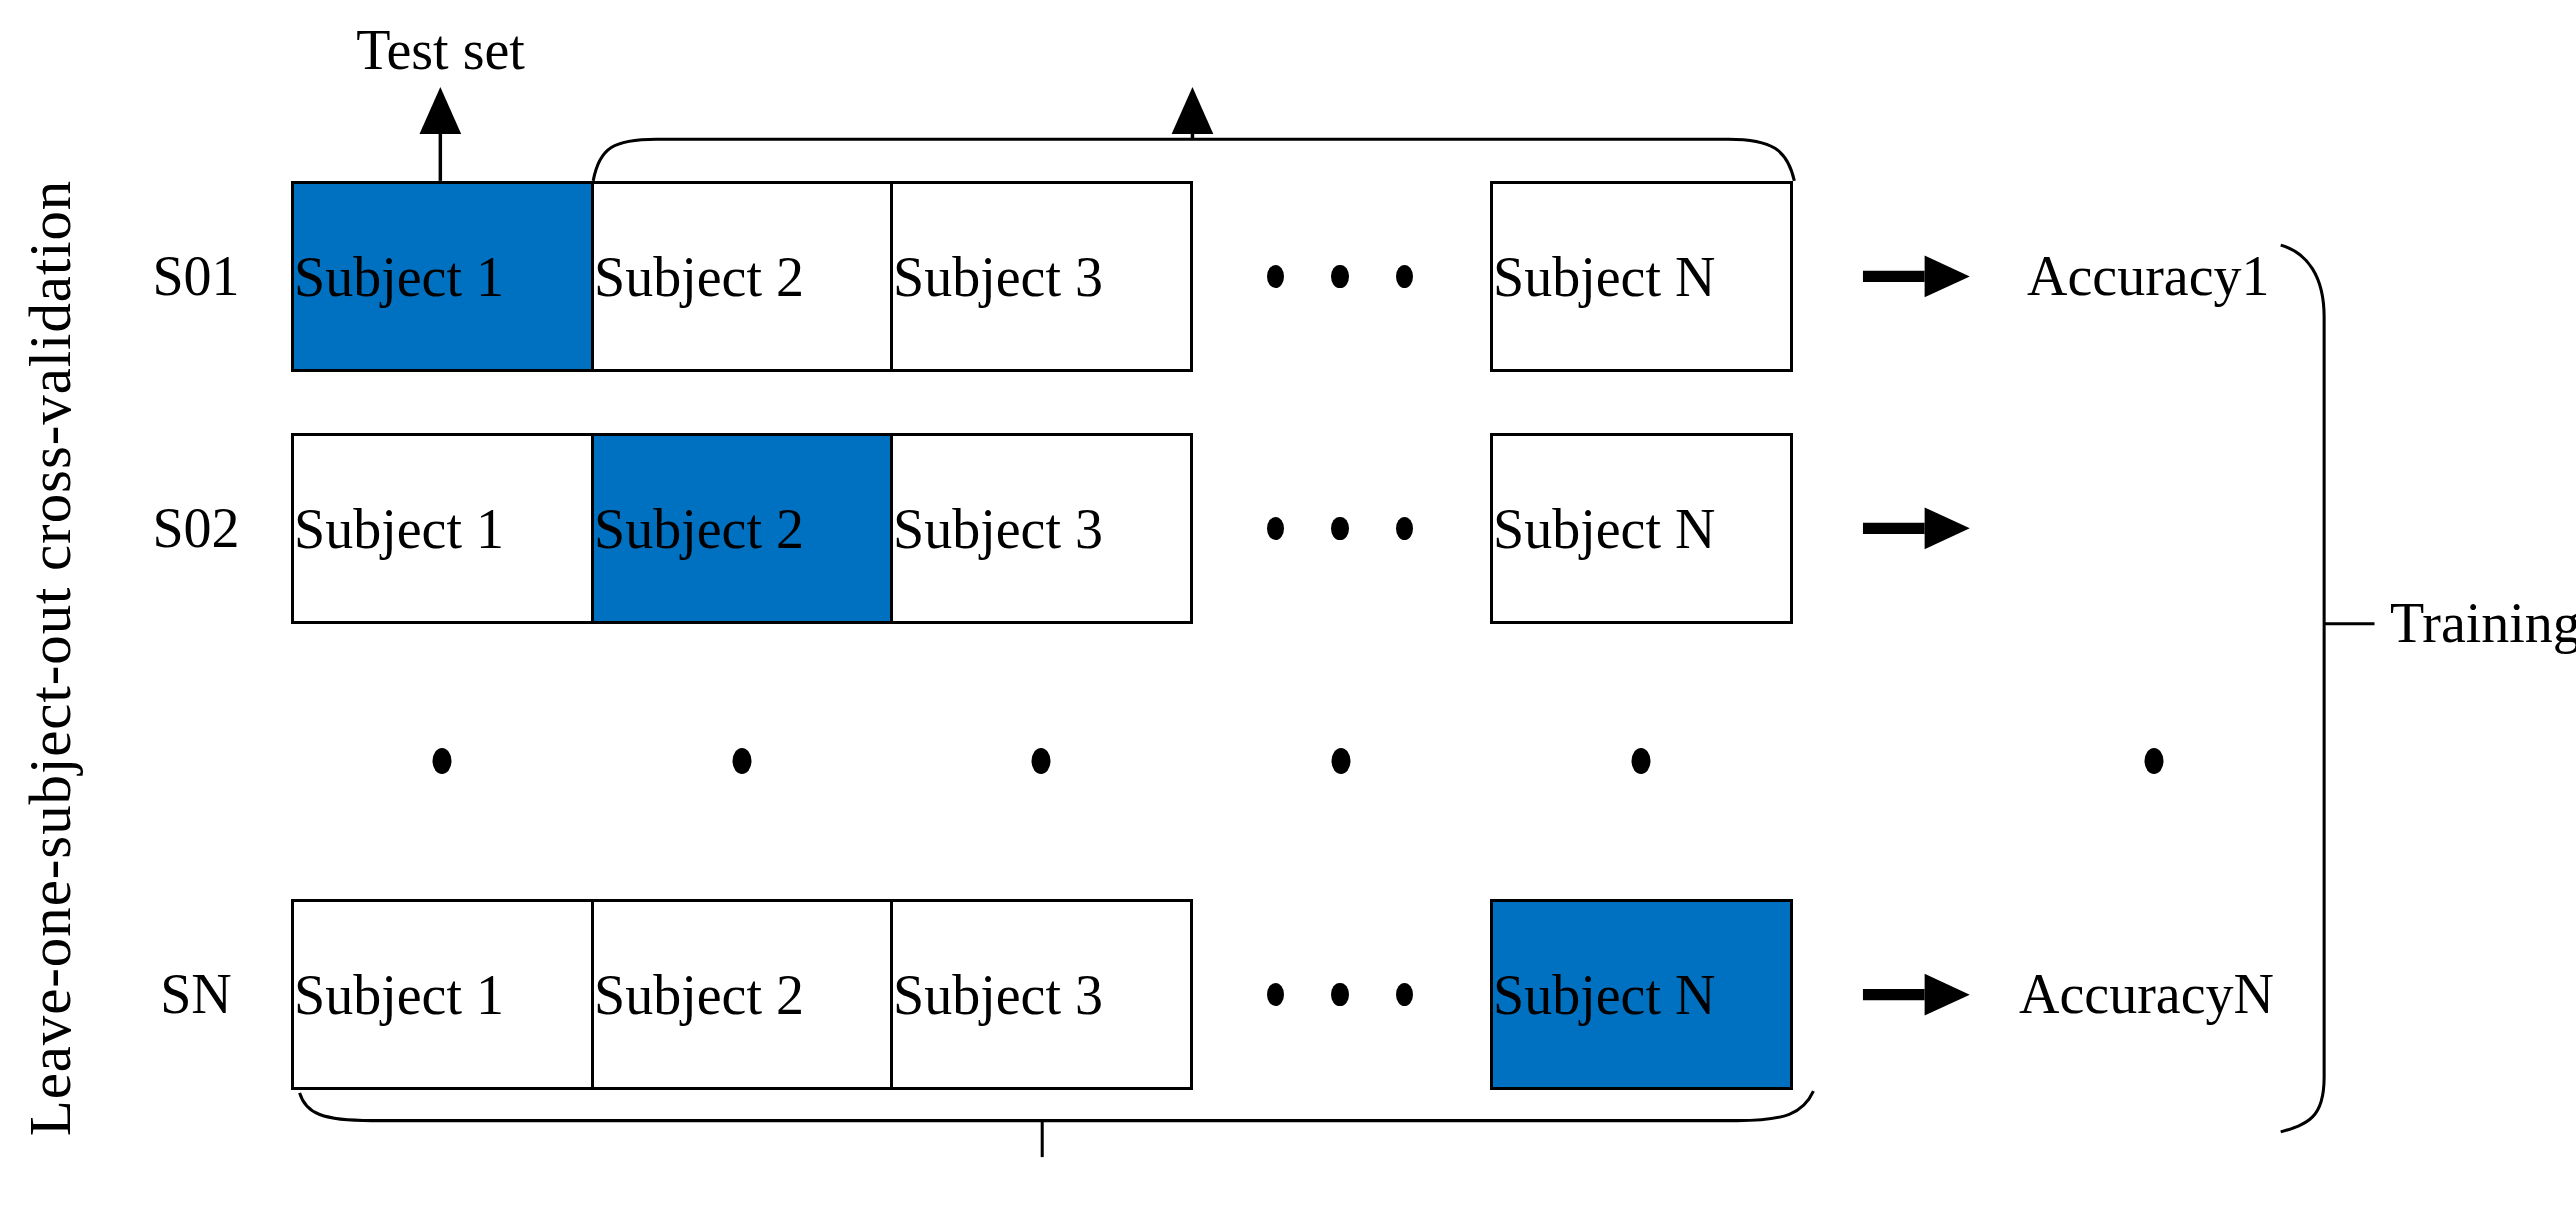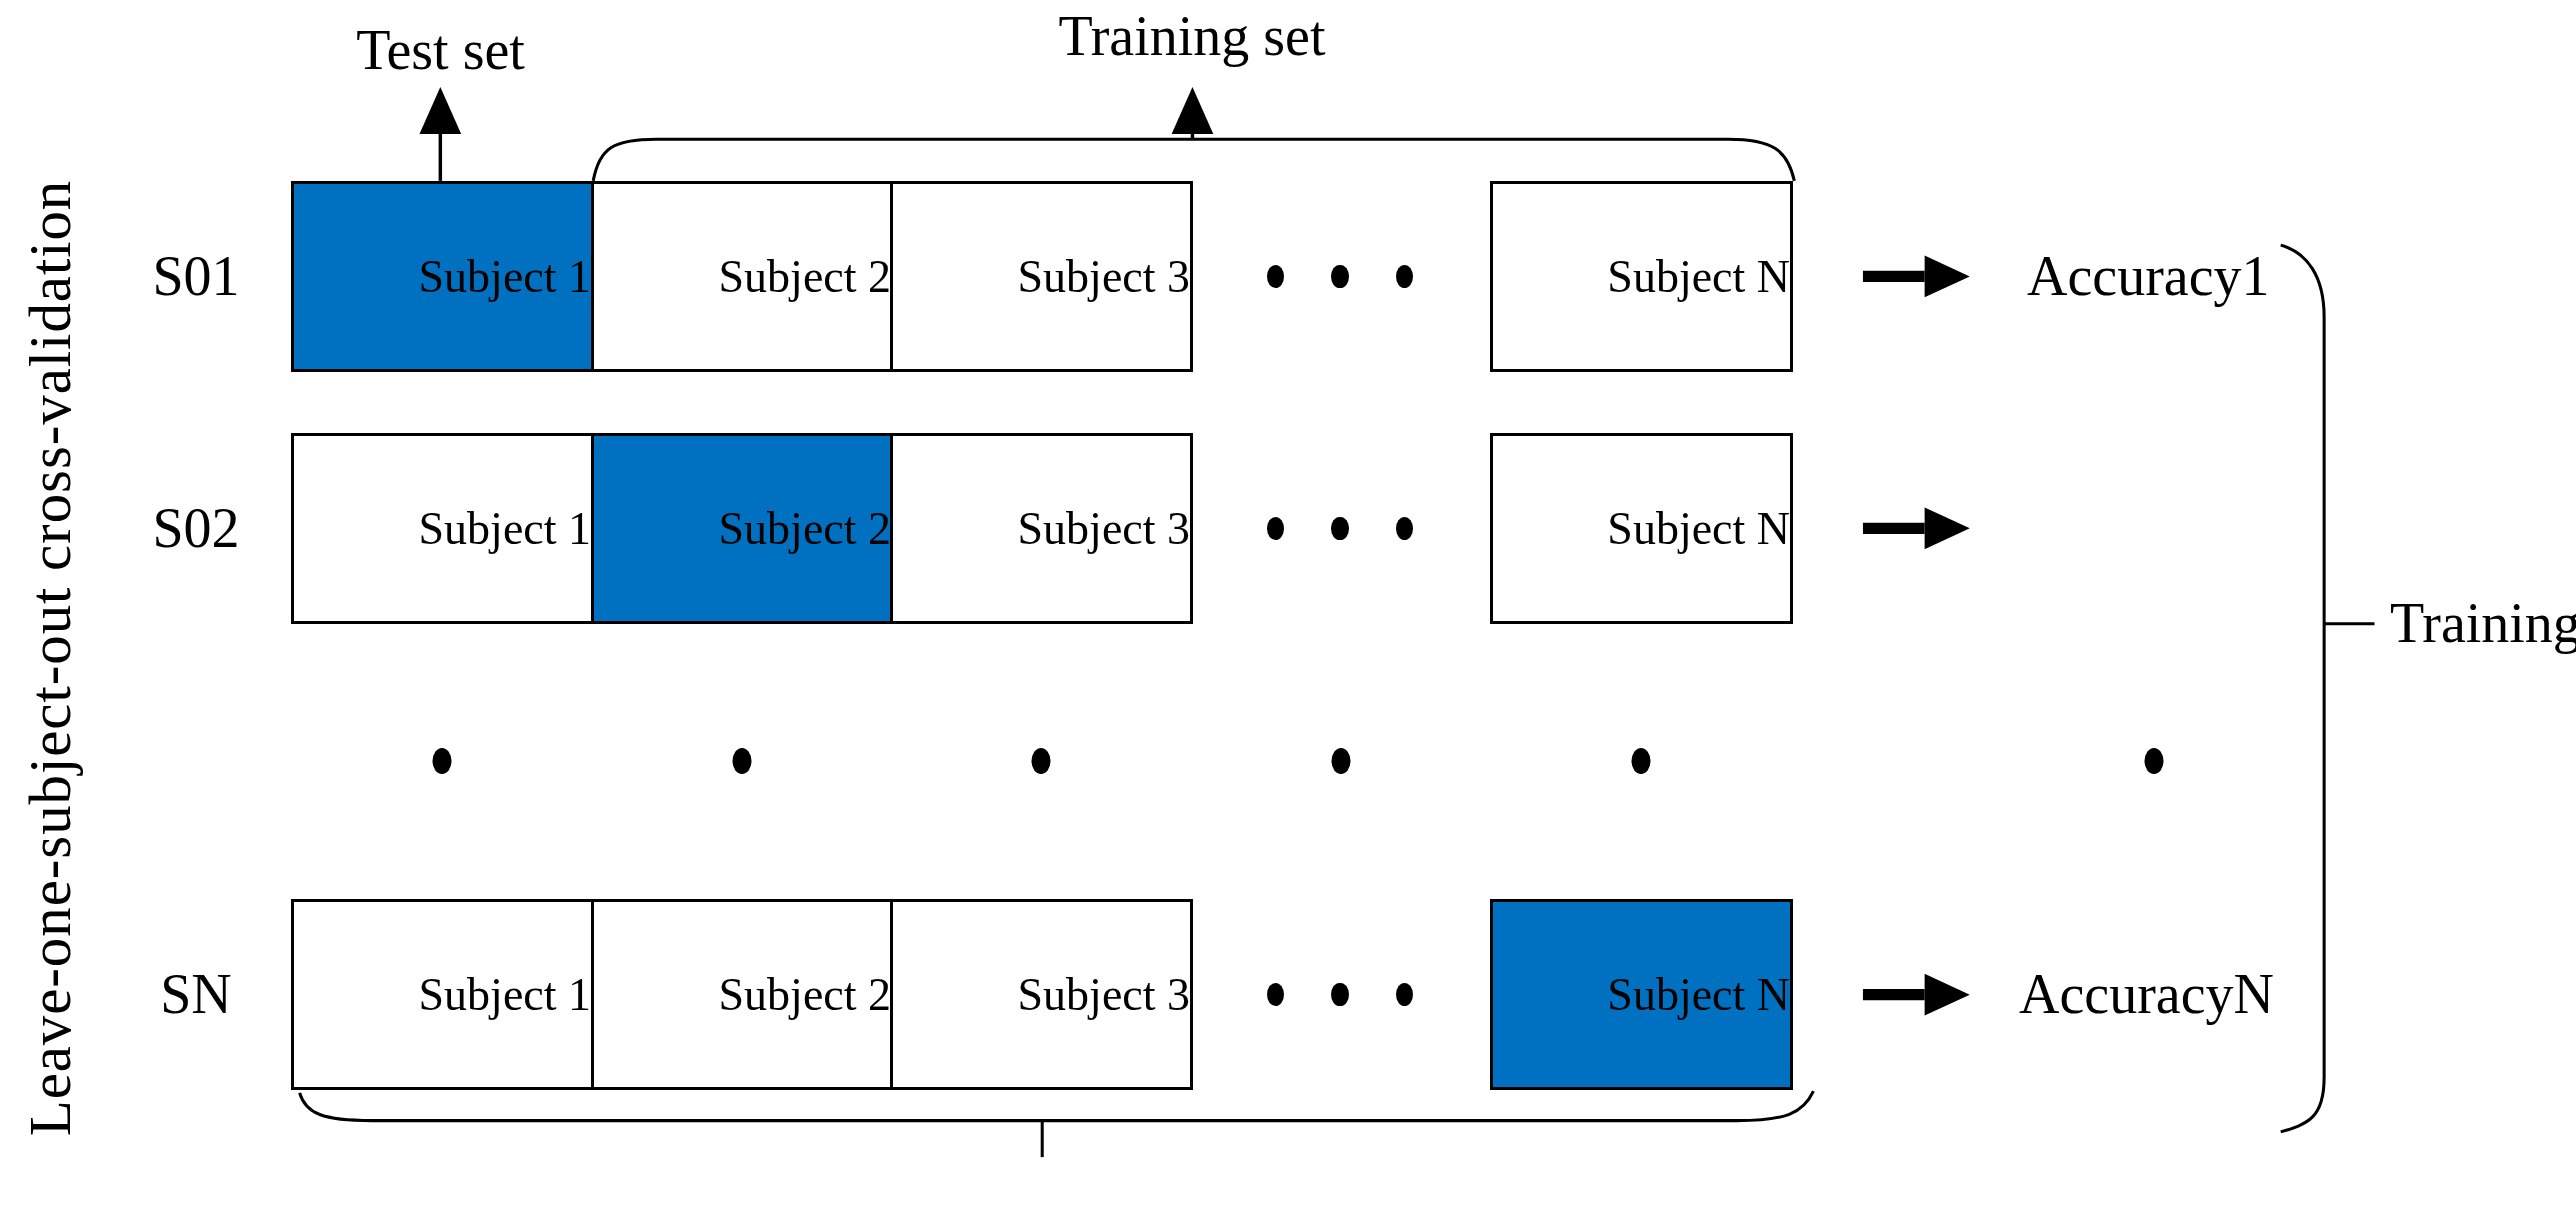--- a/index.html
+++ b/index.html
@@ -44,22 +44,22 @@
   }
   .cell {
     position: absolute;
     top: 0;
     width: 303px;
     height: 191px;
     border: 3.5px solid #000000;
     box-sizing: border-box;
     display: flex;
     align-items: center;
-    justify-content: flex-end;
-    font-size: 46px;
+    justify-content: flex-start;
+    font-size: 56px;
     background: #ffffff;
   }
   .dots-cell {
     position: absolute;
     top: 0;
     left: 899px;
     width: 300px;
     height: 191px;
     display: flex;
     align-items: center;
@@ -120,21 +120,20 @@
 
     <g>
       <path d="M 345 1258 C 352 1282 372 1290 428 1290 L 2000 1290 C 2055 1290 2076 1282 2088 1256" fill="none" stroke="#000" stroke-width="3.5"></path>
       <line x1="1200" y1="1290" x2="1200" y2="1332" stroke="#000" stroke-width="3.5"></line>
     </g>
   </svg>
 
   <div class="vlabel">Leave-one-subject-out cross-validation</div>
 
   <div class="txt center" style="left:310px; top:18px; width:261px;">Test set</div>
-  <div class="txt center" style="left:1040px; top:4.3px; width:304px;">Training set</div>
 
   <div class="txt center" style="left:109px; top:244px; width:174px;">S01</div>
   <div class="txt center" style="left:109px; top:496px; width:174px;">S02</div>
   <div class="txt center" style="left:109px; top:962px; width:174px;">SN</div>
 
   <div class="row" style="top:181px;">
     <div class="cell hl" style="left: 0px; background: rgb(0, 112, 192);">
         <span>Subject 1</span>
       </div>
     <div class="cell" style="left:300px;">

